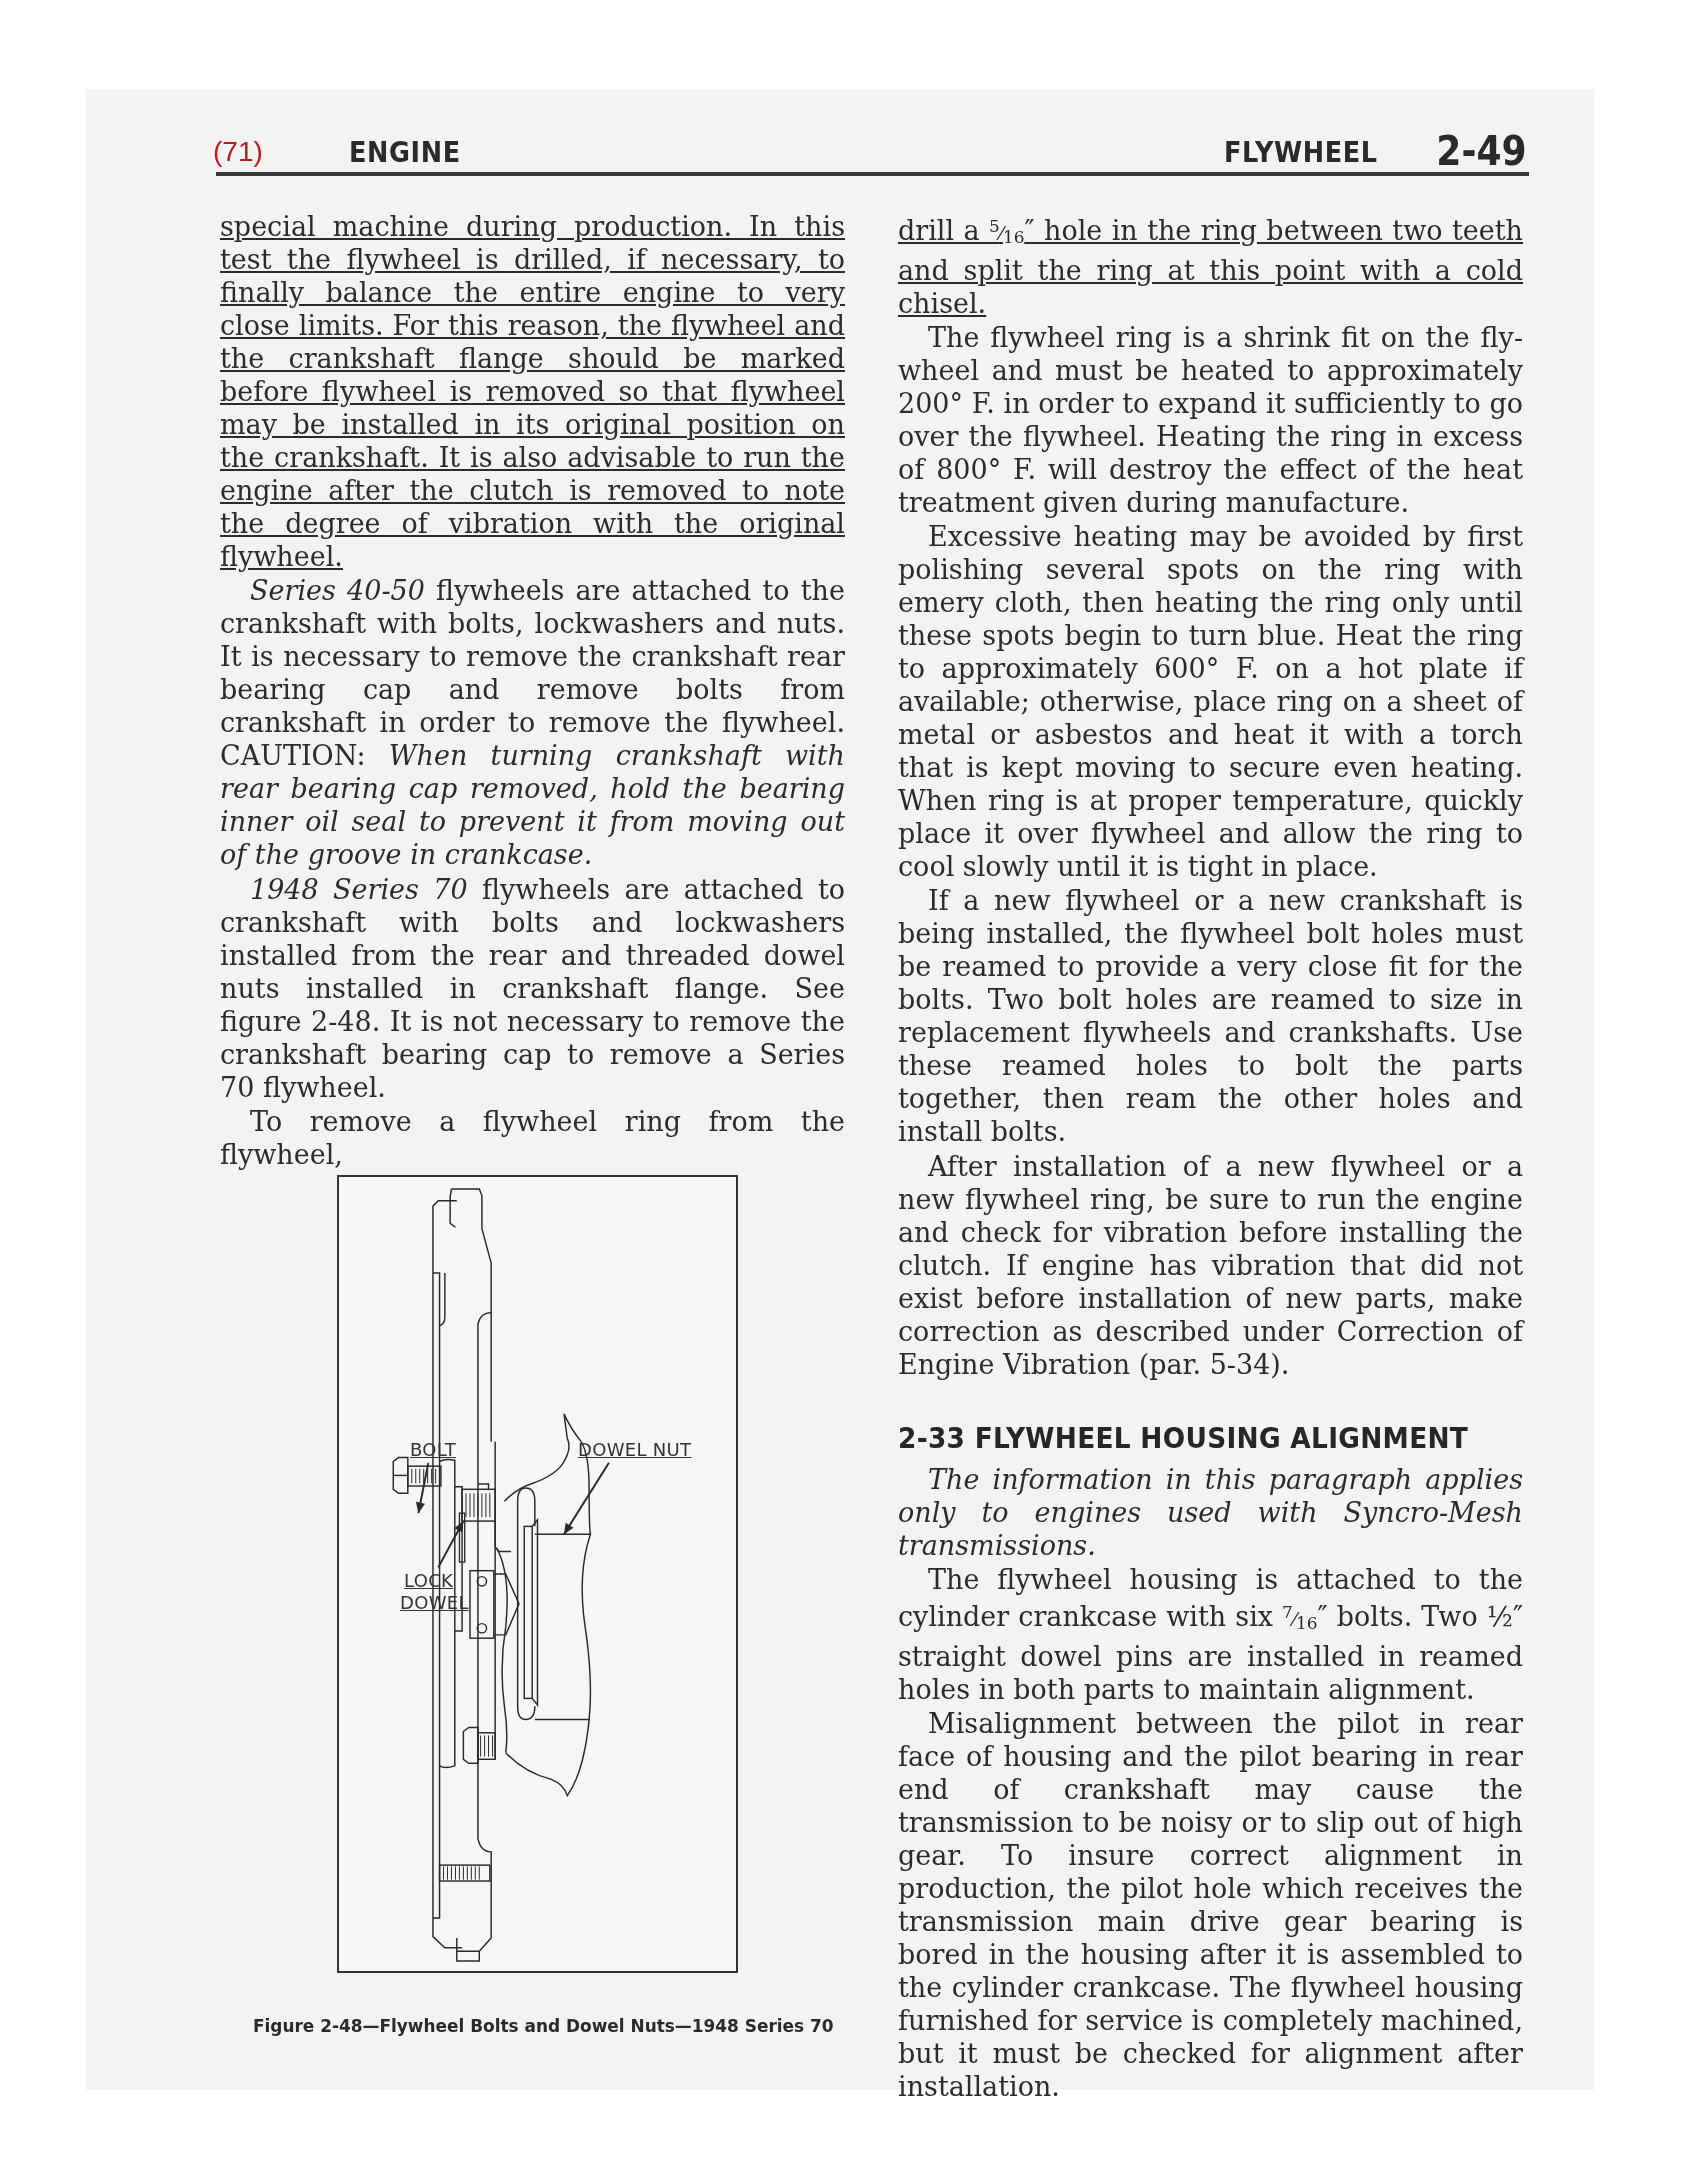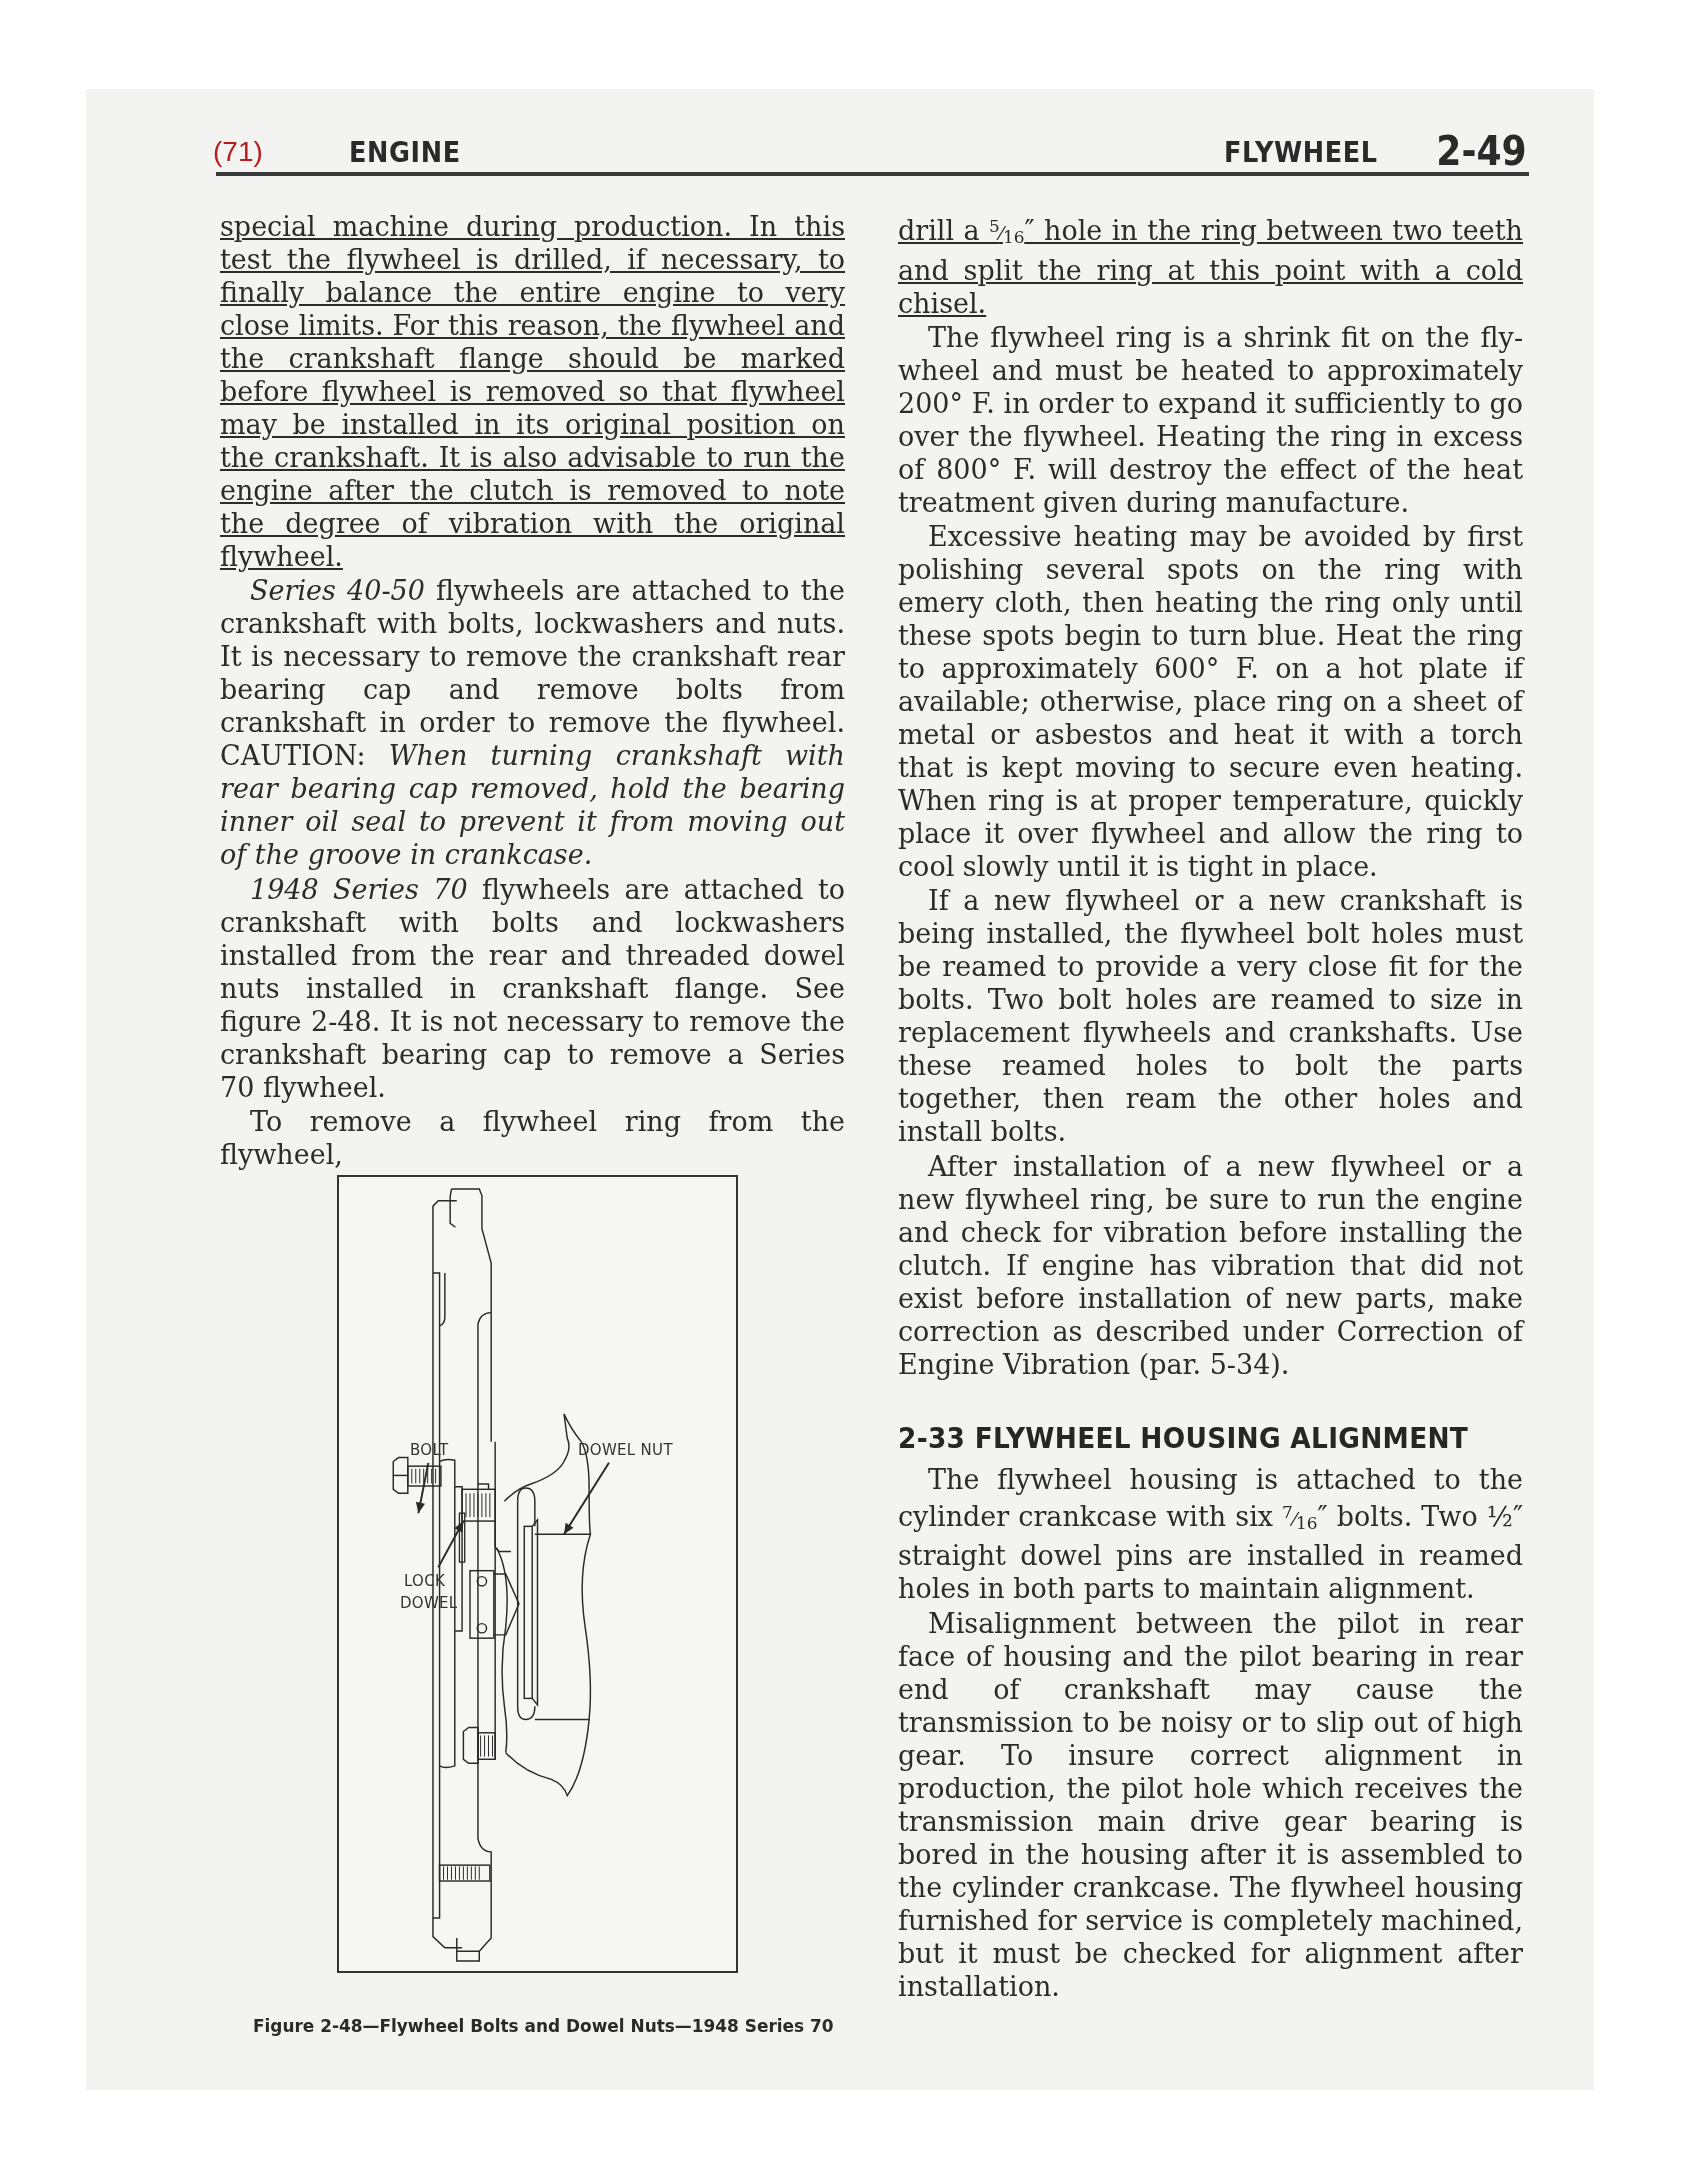--- a/index.html
+++ b/index.html
@@ -24,21 +24,21 @@
   .left-col { left: 220px; top: 210px; width: 625px; }
   .right-col { left: 898px; top: 210px; width: 625px; }
 
   .sec-head { font-family: "DejaVu Sans", sans-serif; font-weight: bold; font-size: 28.4px; color: #262626; text-indent: 0 !important; margin: 41px 0 8px 0 !important; letter-spacing: 0.3px; white-space: nowrap; transform: scaleX(0.93); transform-origin: left; }
   .frac { font-size: 18.5px; }
   .frac sup { font-size: 17px; vertical-align: 8px; }
   .frac sub { font-size: 17px; vertical-align: -2.6px; }
 
   .figure { position: absolute; left: 337px; top: 1175px; width: 397px; height: 794px; border: 2.6px solid #333; background: #f6f6f5; }
   .figure svg { position: absolute; left: 0; top: 0; }
-  .fig-label { position: absolute; font-family: "DejaVu Sans", sans-serif; font-size: 15px; color: #333; letter-spacing: 0.3px; line-height: 22.5px; }
+  .fig-label { position: absolute; font-family: "DejaVu Sans", sans-serif; font-size: 18px; color: #333; letter-spacing: 0.3px; line-height: 22.5px; text-decoration: underline; }
   .caption { position: absolute; left: 253px; top: 2015px; font-family: "DejaVu Sans", sans-serif; font-weight: bold; font-size: 18px; color: #2a2a2a; white-space: nowrap; transform: scaleX(0.94); transform-origin: left; }
 </style>
 </head>
 <body>
 
 <div class="page"></div>
 
 <div class="header">
   <span class="hdr-page">(71)</span>
   <span class="hdr-section">ENGINE</span>
@@ -121,16 +121,17 @@
 
 <div class="caption">Figure 2-48—Flywheel Bolts and Dowel Nuts—1948 Series 70</div>
 
 <div class="col right-col">
   <p class="noindent"><span>drill a </span><span class="frac"><sup>5</sup>⁄<sub>16</sub></span><span>″ hole in the ring between two teeth and split the ring at this point with a cold chisel.</span></p>
   <p>The flywheel ring is a shrink fit on the fly­wheel and must be heated to approximately 200° F. in order to expand it sufficiently to go over the flywheel. Heating the ring in excess of 800° F. will destroy the effect of the heat treatment given during manufacture.</p>
   <p>Excessive heating may be avoided by first polishing several spots on the ring with emery cloth, then heating the ring only until these spots begin to turn blue. Heat the ring to ap­proximately 600° F. on a hot plate if available; otherwise, place ring on a sheet of metal or asbestos and heat it with a torch that is kept moving to secure even heating. When ring is at proper temperature, quickly place it over fly­wheel and allow the ring to cool slowly until it is tight in place.</p>
   <p>If a new flywheel or a new crankshaft is be­ing installed, the flywheel bolt holes must be reamed to provide a very close fit for the bolts. Two bolt holes are reamed to size in replacement flywheels and crankshafts. Use these reamed holes to bolt the parts together, then ream the other holes and install bolts.</p>
   <p>After installation of a new flywheel or a new flywheel ring, be sure to run the engine and check for vibration before installing the clutch. If engine has vibration that did not exist before installation of new parts, make correction as described under Correction of Engine Vibra­tion (par. 5-34).</p>
   <p class="sec-head">2-33 FLYWHEEL HOUSING ALIGNMENT</p>
+  <p class="it">The information in this paragraph applies only to engines used with Syncro-Mesh trans­missions.</p>
   <p><span>The flywheel housing is attached to the cyl­inder crankcase with six </span><span class="frac"><sup>7</sup>⁄<sub>16</sub></span><span>″ bolts. Two </span><span>½</span><span>″ straight dowel pins are installed in reamed holes in both parts to maintain alignment.</span></p>
   <p>Misalignment between the pilot in rear face of housing and the pilot bearing in rear end of crankshaft may cause the transmission to be noisy or to slip out of high gear. To insure correct alignment in production, the pilot hole which receives the transmission main drive gear bearing is bored in the housing after it is assembled to the cylinder crankcase. The fly­wheel housing furnished for service is com­pletely machined, but it must be checked for alignment after installation.</p>
 </div>
 
 
 </body></html>

